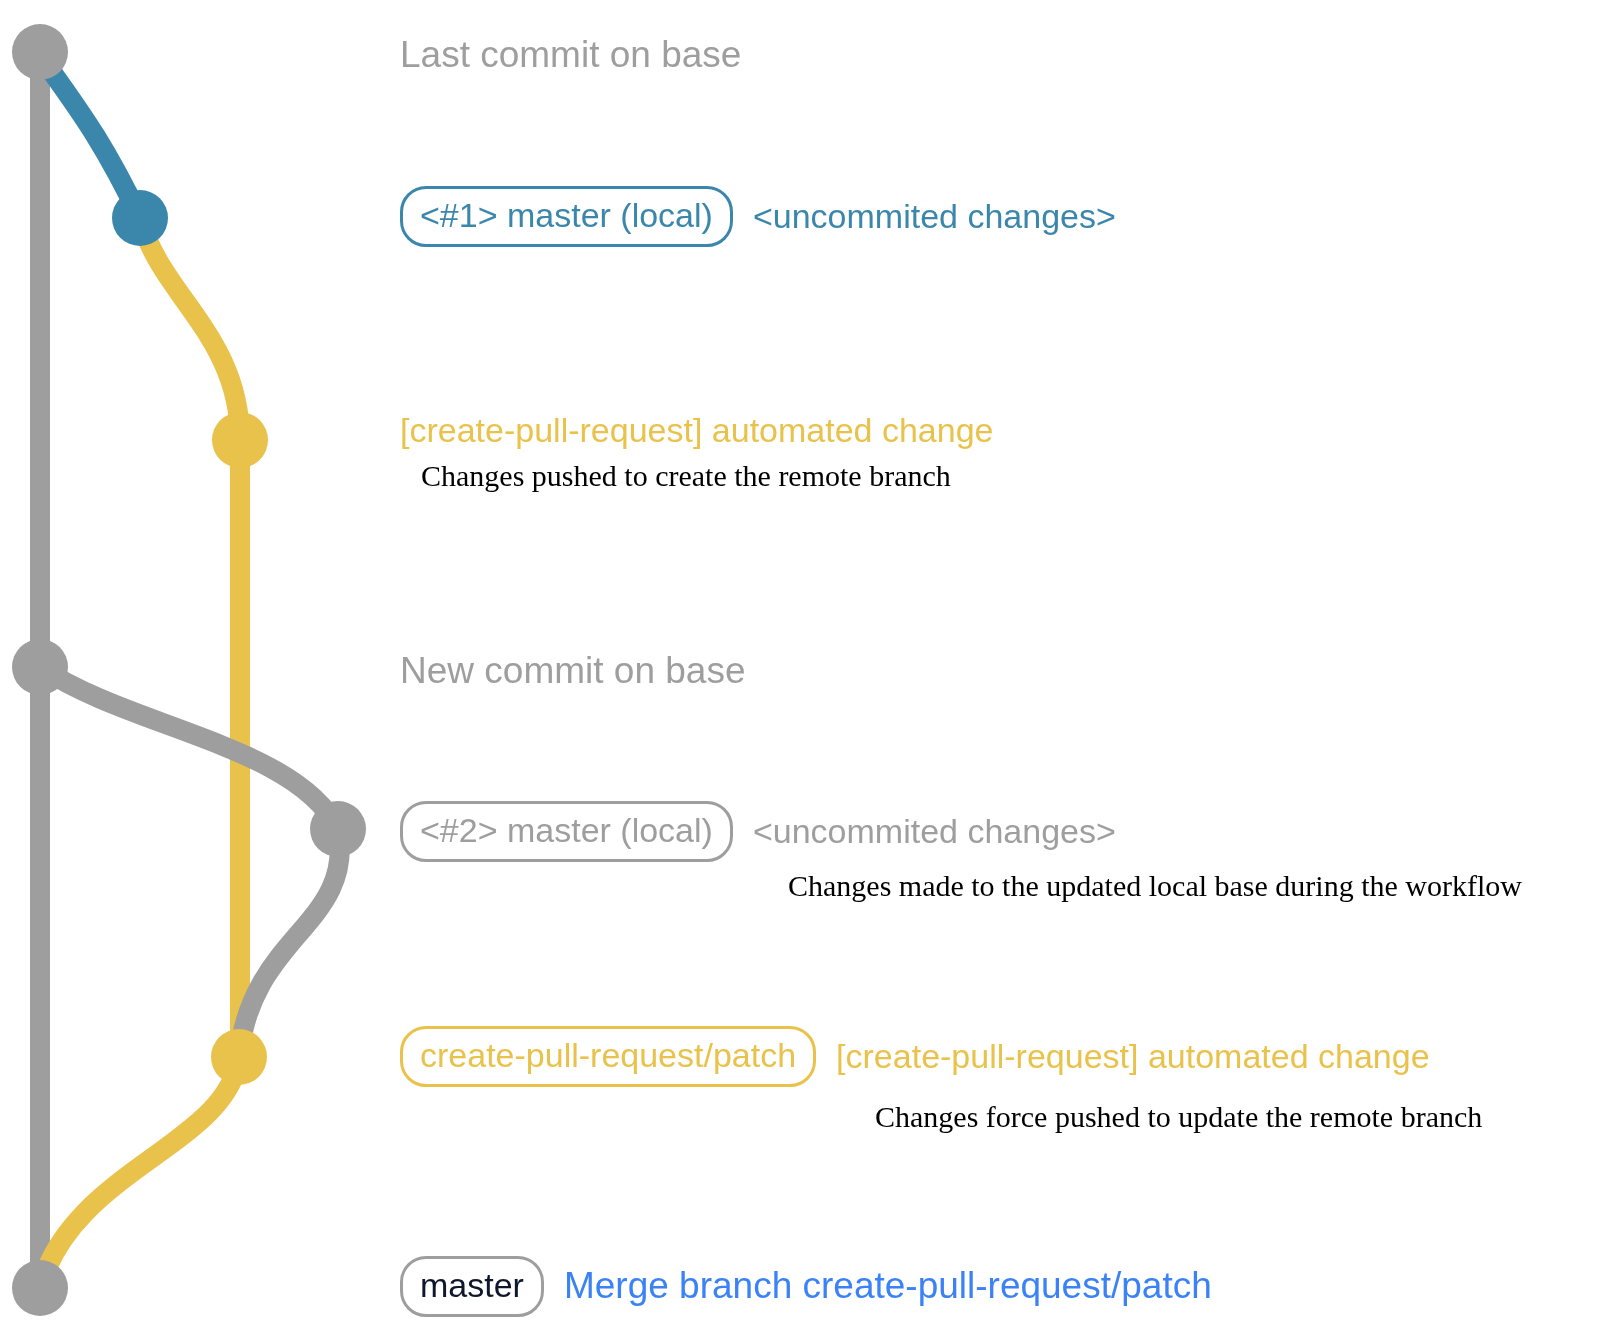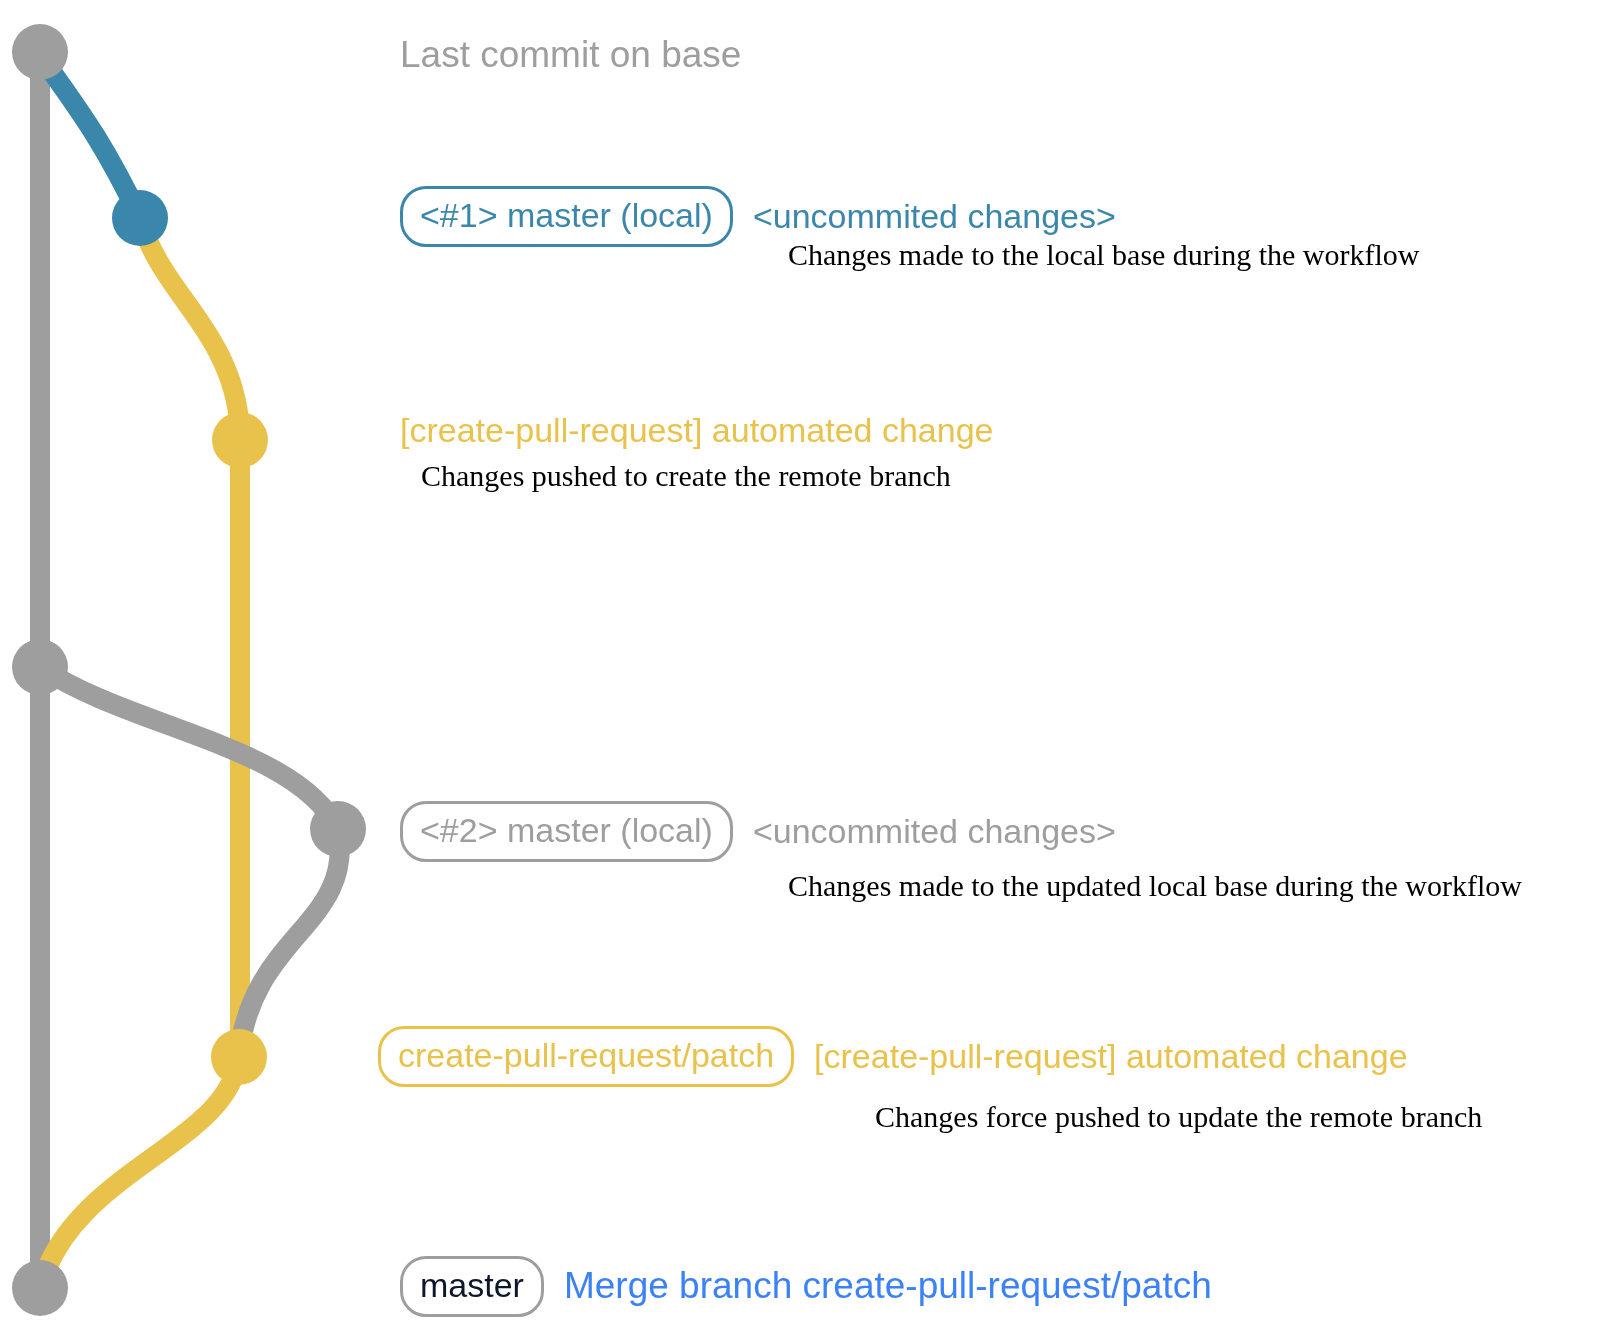--- a/index.html
+++ b/index.html
@@ -56,33 +56,33 @@
     <circle cx="239" cy="1057" r="28" fill="#e9c24b"></circle>
     <circle cx="40" cy="1288" r="28" fill="#9e9e9e"></circle>
   </svg>
 
   <div class="abs hdr" style="left: 400px; top: 34px; color: rgb(158, 158, 158);">Last commit on base</div>
 
   <div class="abs line" style="left:400px;top:186px;">
     <span class="badge" style="border-color: rgb(58, 135, 171); color: rgb(58, 135, 171);">&lt;#1&gt; master (local)</span>
     <span class="lbl" style="color: rgb(58, 135, 171);">&lt;uncommited changes&gt;</span>
   </div>
-  <div class="abs note" style="left:788px;top:238px;">Changes made to the local base during the workflow</div>
 
   <div class="abs lbl" style="left: 400px; top: 411px; color: rgb(233, 194, 75);">[create-pull-request] automated change</div>
   <div class="abs note" style="left:421px;top:459px;">Changes pushed to create the remote branch</div>
 
+  <div class="abs hdr" style="left: 400px; top: 650px; color: rgb(158, 158, 158);">New commit on base</div>
 
   <div class="abs line" style="left:400px;top:801px;">
     <span class="badge" style="border-color: rgb(158, 158, 158); color: rgb(158, 158, 158); text-align: right;">&lt;#2&gt; master (local)</span>
     <span class="lbl" style="color: rgb(158, 158, 158);">&lt;uncommited changes&gt;</span>
   </div>
   <div class="abs note" style="left:788px;top:849px;margin-top:20px;">Changes made to the updated local base during the workflow</div>
 
-  <div class="abs line" style="left:378px;top:1026px;justify-content:space-between;">
+  <div class="abs line" style="left:400px;top:1026px;justify-content:space-between;">
     <span class="badge" style="border-color: rgb(233, 194, 75); color: rgb(233, 194, 75);">create-pull-request/patch</span>
     <span class="lbl" style="color: rgb(233, 194, 75);">[create-pull-request] automated change</span>
   </div>
   <div class="abs note" style="left:875px;top:1100px;">Changes force pushed to update the remote branch</div>
 
   <div class="abs line" style="left:400px;top:1256px;">
     <span class="badge" style="border-color: rgb(158, 158, 158); color: #0f172a;">master</span>
     <span class="hdr" style="color: #3b82f6;">Merge branch create-pull-request/patch</span>
   </div>
 

